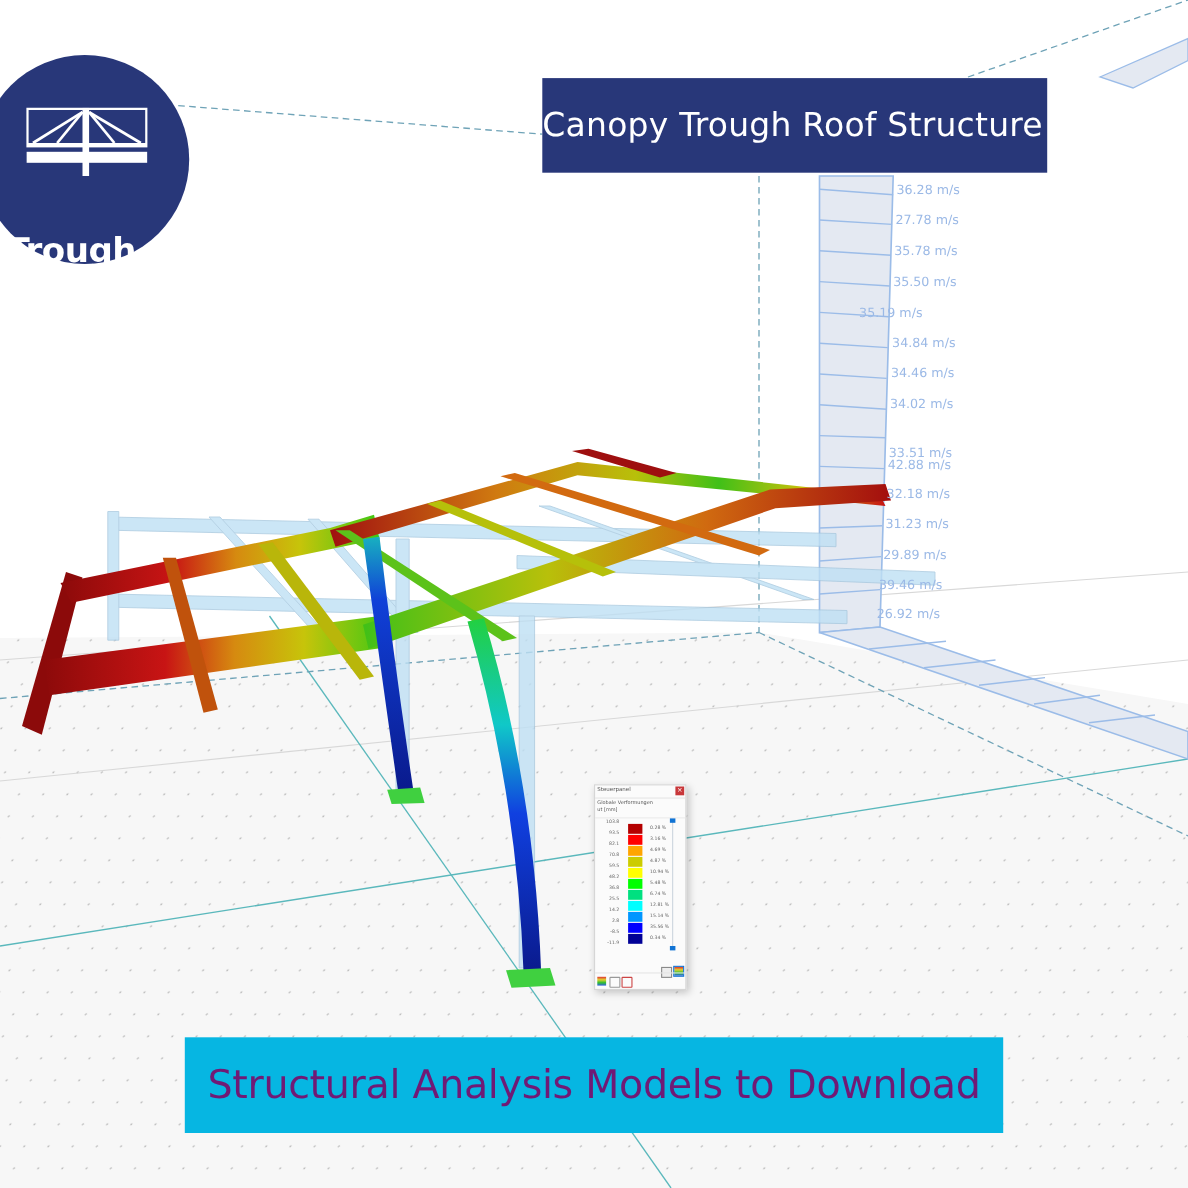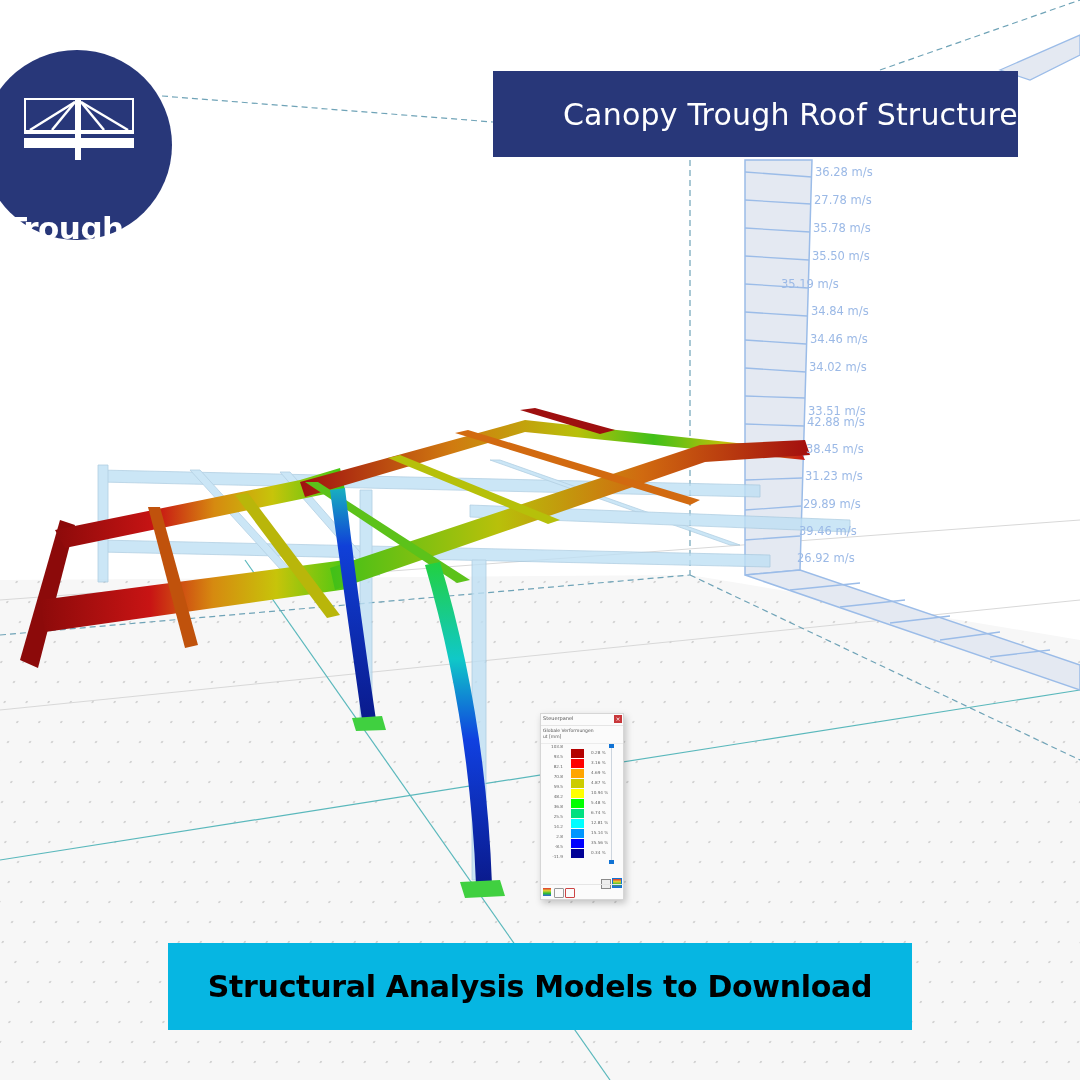--- a/index.html
+++ b/index.html
@@ -2,24 +2,24 @@
 <html><head>
 <meta charset="utf-8">
 <style>
   html, body { margin:0; padding:0; }
   body { width:1080px; height:1080px; overflow:hidden; background:#ffffff; font-family:"Liberation Sans", sans-serif; }
   .stage { position:relative; width:1080px; height:1080px; overflow:hidden; background:#ffffff; }
   .scene { position:absolute; left:0; top:0; width:1080px; height:1080px; }
   .wind-label { position:absolute; font-family:"DejaVu Sans", sans-serif; font-size:11.5px; color:#9bb9e6; white-space:nowrap; }
   .logo { position:absolute; left:-18px; top:50px; width:190px; height:190px; border-radius:50%; background:#283779; }
   .logo-text { position:absolute; left:24px; top:160px; color:#fff; font-family:"DejaVu Sans", sans-serif; font-weight:bold; font-size:31px; letter-spacing:-0.5px; }
-  .title-banner { position:absolute; left:493px; top:71px; width:525px; height:86px; background:#283779; display:flex; align-items:center; justify-content:flex-end; }
+  .title-banner { position:absolute; left:493px; top:71px; width:459px; height:86px; background:#283779; display:flex; align-items:center; justify-content:flex-start; }
   .title-banner span { color:#fff; font-family:"DejaVu Sans", sans-serif; font-size:30px; letter-spacing:0.2px; }
   .cta-banner { position:absolute; left:168px; top:943px; width:744px; height:87px; background:#06b6e2; display:flex; align-items:center; justify-content:center; }
-  .cta-banner span { color:#000000; font-family:"DejaVu Sans", sans-serif; font-weight:bold; font-size:30px; letter-spacing:-0.3px; }
+  .cta-banner span { color:#701a75; font-family:"DejaVu Sans", sans-serif; font-weight:normal; font-size:36px; letter-spacing:-0.3px; }
   
   .panel { position:absolute; left:540px; top:713px; width:82px; height:185px; background:#fbfbfb; border:1px solid #d6d6d6; box-shadow:2px 3px 7px rgba(0,0,0,0.22); font-family:"DejaVu Sans", sans-serif; }
   .panel-head { height:11px; border-bottom:1px solid #e5e5e5; position:relative; }
   .panel-title { position:absolute; left:2px; top:1px; font-size:5px; color:#555; }
   .panel-close { position:absolute; right:1px; top:1px; width:8px; height:8px; background:#c8373a; color:#fff; font-size:6px; line-height:8px; text-align:center; }
   .panel-sub { font-size:4.5px; color:#555; padding:2px 2px 0 2px; line-height:6px; height:15px; border-bottom:1px solid #ececec; }
   .legend { position:absolute; left:0; top:30px; width:82px; height:120px; }
   .lg-row { position:absolute; left:0; width:82px; height:10px; }
   .lg-val { position:absolute; left:0; width:22px; text-align:right; font-size:4.2px; color:#666; }
   .lg-sw { position:absolute; left:30px; width:13px; height:9px; }
@@ -143,21 +143,21 @@
   <div class="wind-label" style="left:815px;top:165px;">36.28 m/s</div>
   <div class="wind-label" style="left:814px;top:193px;">27.78 m/s</div>
   <div class="wind-label" style="left:813px;top:221px;">35.78 m/s</div>
   <div class="wind-label" style="left:812px;top:249px;">35.50 m/s</div>
   <div class="wind-label" style="left:781px;top:277px;">35.19 m/s</div>
   <div class="wind-label" style="left:811px;top:304px;">34.84 m/s</div>
   <div class="wind-label" style="left:810px;top:332px;">34.46 m/s</div>
   <div class="wind-label" style="left:809px;top:360px;text-align:right;">34.02 m/s</div>
   <div class="wind-label" style="left:808px;top:404px;">33.51 m/s</div>
   <div class="wind-label" style="left:807px;top:415px;">42.88 m/s</div>
-  <div class="wind-label" style="left:806px;top:442px;">38.45 m/s</div>
+  <div class="wind-label" style="left:806px;top:442px;">32.18 m/s</div>
   <div class="wind-label" style="left:805px;top:469px;">31.23 m/s</div>
   <div class="wind-label" style="left:803px;top:497px;">29.89 m/s</div>
   <div class="wind-label" style="left:799px;top:524px;">39.46 m/s</div>
   <div class="wind-label" style="left:797px;top:551px;">26.92 m/s</div>
 
   <div class="logo">
     <svg style="position:absolute;left:42px;top:48px;" width="110" height="85" viewBox="0 0 110 85">
       <rect x="0" y="0" width="110" height="34" fill="none" stroke="#fff" stroke-width="4"></rect>
       <rect x="0" y="40" width="110" height="10" fill="#fff"></rect>
       <rect x="51" y="0" width="6" height="62" fill="#fff"></rect>

